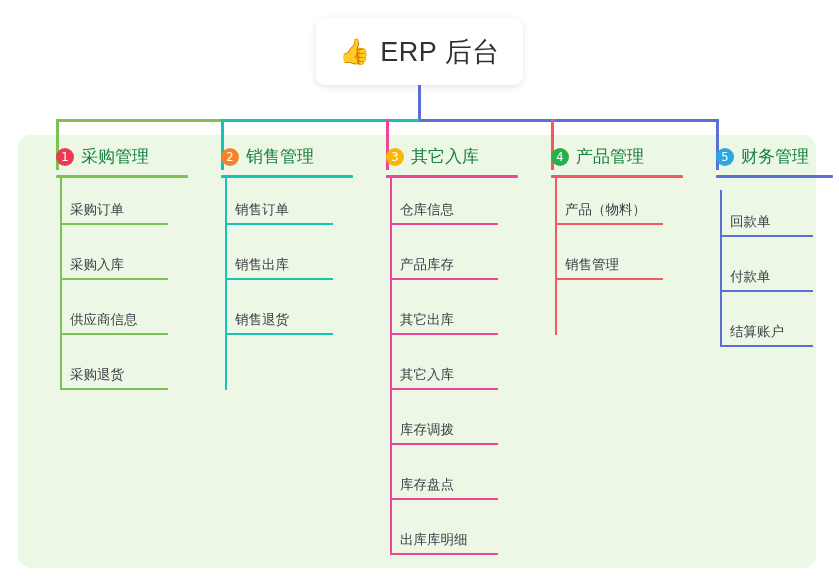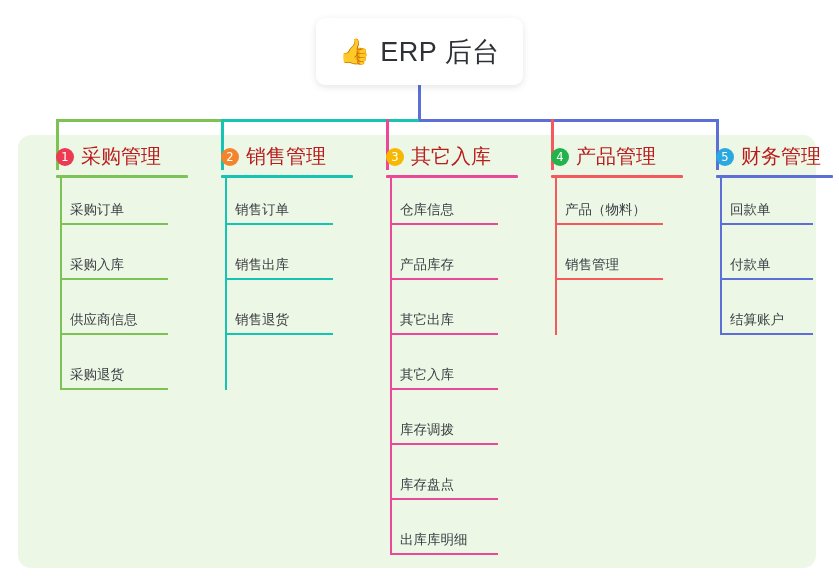--- a/index.html
+++ b/index.html
@@ -48,21 +48,21 @@
 
   
   .column{position:absolute;top:144px;z-index:4;}
   .col-head{display:flex;align-items:center;gap:7px;height:25px;padding-left:16px;}
   .badge{
     width:18px;height:18px;border-radius:50%;
     color:#fff;font-size:11.5px;line-height:18px;text-align:center;
     font-family:"DejaVu Sans",sans-serif;
     flex:0 0 auto;
   }
-  .col-title{font-size:20px;color:#b91c1c;white-space:nowrap;}
+  .col-title{font-size:17px;color:#15803d;white-space:nowrap;}
   .head-rule{height:3px;margin-top:6px;border-radius:1px;}
 
   .col-body{position:relative;margin-top:0;}
   .spine{position:absolute;left:20px;top:0;width:2px;}
   .leaf{
     position:relative;height:55px;
   }
   .leaf-label{
     position:absolute;left:30px;bottom:14px;
     font-size:13.5px;color:#3a3d42;white-space:nowrap;
@@ -199,21 +199,21 @@
             <div class="leaf-rule" style="background: rgb(244, 89, 94); width: 108px;"></div>
           </div>
         </div>
       </div>
       <div class="column" style="left: 700px; width: 135px;">
         <div class="col-head">
           <span class="badge" style="background: rgb(42, 168, 224);">5</span>
           <span class="col-title">财务管理</span>
         </div>
         <div class="head-rule" style="background: rgb(91, 111, 214); width: 117px; margin-left: 16px;"></div>
-        <div class="col-body" style="height: 165px;">
+        <div class="col-body" style="height: 165px; margin-top: 12px;">
           <div class="spine" style="background: rgb(91, 111, 214); height: 157px;"></div>
           <div class="leaf">
             <span class="leaf-label">回款单</span>
             <div class="leaf-rule" style="background: rgb(91, 111, 214); width: 93px;"></div>
           </div>
           <div class="leaf">
             <span class="leaf-label">付款单</span>
             <div class="leaf-rule" style="background: rgb(91, 111, 214); width: 93px;"></div>
           </div>
           <div class="leaf">

